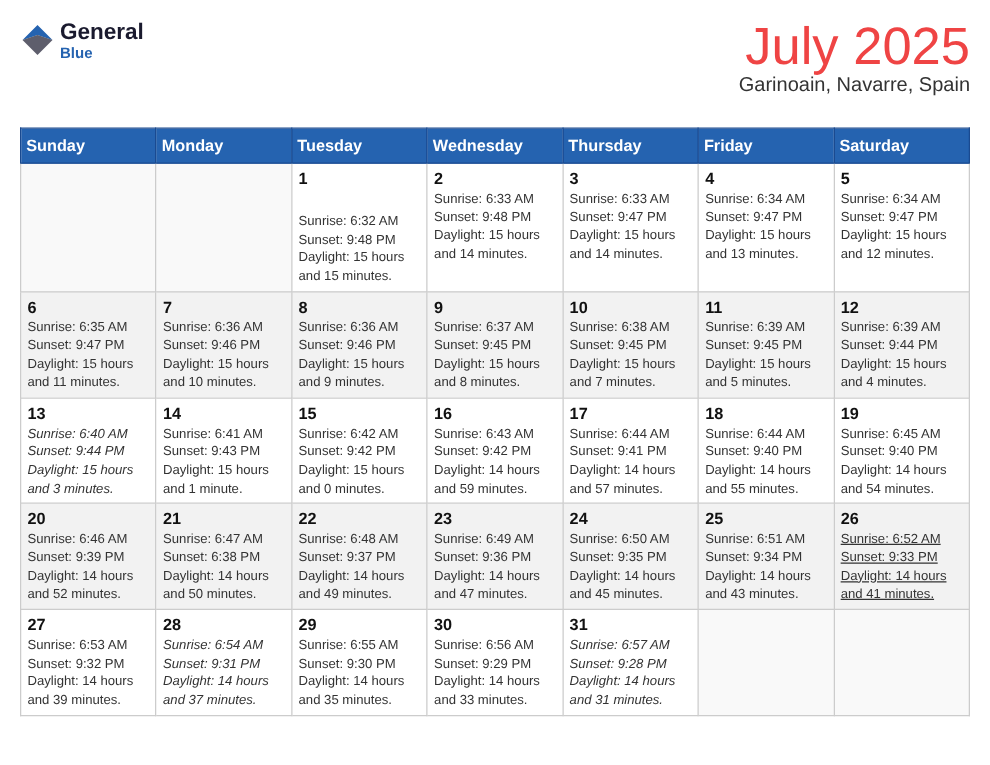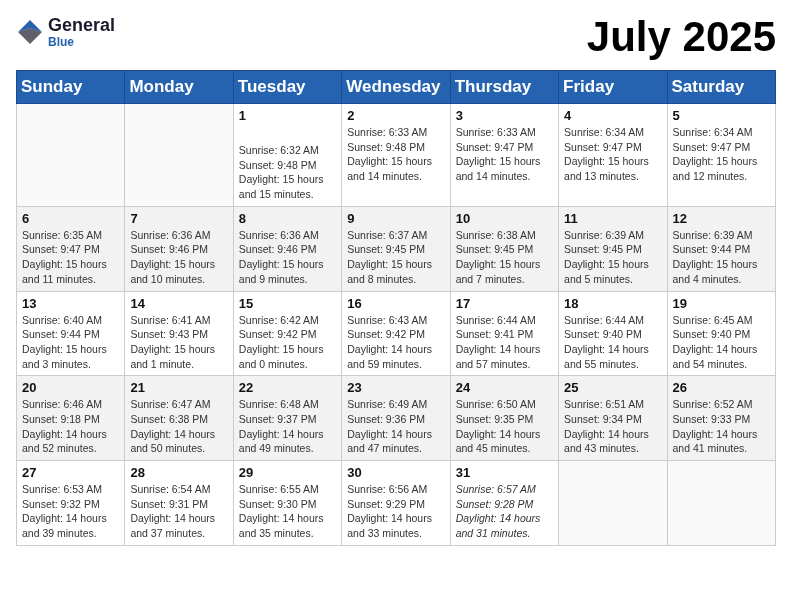--- a/index.html
+++ b/index.html
@@ -7,21 +7,21 @@
       font-family: Arial, sans-serif;
       background: #fff;
       width: 792px;
       min-height: 612px;
       padding: 16px;
     }
     .header {
       display: flex;
       justify-content: space-between;
       align-items: flex-start;
-      margin-bottom: 12px;
+      margin-bottom: 24px;
       gap: 48px;
     }
     .logo {
       display: flex;
       align-items: center;
     }
     .logo-text {
       display: flex;
       flex-direction: column;
       line-height: 1.1;
@@ -39,40 +39,40 @@
     .logo-icon {
       width: 28px;
       height: 28px;
       margin-right: 4px;
     }
     .title-block {
       text-align: right;
     }
     .month-title {
       font-size: 42px;
-      font-weight: bold;
-      color: #000000;
+      font-weight: normal;
+      color: #ef4444;
       line-height: 1;
     }
     .location {
       font-size: 16px;
       color: #333;
       margin-top: 2px;
     }
     .calendar {
       width: 100%;
       border-collapse: collapse;
       font-size: 11px;
     }
     .calendar th {
       background-color: #2563b0;
       color: #fff;
       padding: 6px 4px;
       text-align: left;
-      font-size: 17px;
+      font-size: 13px;
       font-weight: bold;
       border: 1px solid #1a4a90;
     }
     .calendar td {
       vertical-align: top;
       padding: 4px 5px;
       border: 1px solid #ccc;
       width: calc(100% / 7);
       min-height: 80px;
       background: #fff;
@@ -105,20 +105,21 @@
       <polygon points="14,2 26,14 14,10 2,14" fill="#2563b0"></polygon>
       <polygon points="14,10 26,14 14,26 2,14" fill="#1a1a2e" opacity="0.7"></polygon>
     </svg>
     <div class="logo-text">
       <span class="logo-general">General</span>
       <span class="logo-blue">Blue</span>
     </div>
   </div>
   <div class="title-block">
     <div class="month-title">July 2025</div>
+    <div class="location">Garinoain, Navarre, Spain</div>
   </div>
 </div>
 
 <table class="calendar">
   <thead>
     <tr>
     <th>Sunday</th>
         <th>Monday</th>
         <th>Tuesday</th>
         <th>Wednesday</th>
@@ -202,21 +203,21 @@
         <td>
           <span class="day-number">12</span>
           <div class="day-info" style="white-space: pre-line;">Sunrise: 6:39 AM
 Sunset: 9:44 PM
 Daylight: 15 hours and 4 minutes.</div>
         </td>
       </tr>
       <tr>
         <td>
           <span class="day-number">13</span>
-          <div class="day-info" style="white-space: pre-line;">Sunrise: 6:40 AM
+          <div class="day-info" style="white-space: pre-line; font-style: italic;">Sunrise: 6:40 AM
 Sunset: 9:44 PM
 Daylight: 15 hours and 3 minutes.</div>
         </td>
         <td>
           <span class="day-number">14</span>
           <div class="day-info" style="white-space: pre-line;">Sunrise: 6:41 AM
 Sunset: 9:43 PM
 Daylight: 15 hours and 1 minute.</div>
         </td>
         <td>
@@ -247,21 +248,21 @@
           <span class="day-number">19</span>
           <div class="day-info" style="white-space: pre-line;">Sunrise: 6:45 AM
 Sunset: 9:40 PM
 Daylight: 14 hours and 54 minutes.</div>
         </td>
       </tr>
       <tr class="row-alt">
         <td>
           <span class="day-number">20</span>
           <div class="day-info" style="white-space: pre-line;">Sunrise: 6:46 AM
-Sunset: 9:18 PM
+Sunset: 9:39 PM
 Daylight: 14 hours and 52 minutes.</div>
         </td>
         <td>
           <span class="day-number">21</span>
           <div class="day-info" style="white-space: pre-line;">Sunrise: 6:47 AM
 Sunset: 6:38 PM
 Daylight: 14 hours and 50 minutes.</div>
         </td>
         <td>
           <span class="day-number">22</span>
@@ -282,35 +283,35 @@
 Daylight: 14 hours and 45 minutes.</div>
         </td>
         <td>
           <span class="day-number">25</span>
           <div class="day-info" style="white-space: pre-line;">Sunrise: 6:51 AM
 Sunset: 9:34 PM
 Daylight: 14 hours and 43 minutes.</div>
         </td>
         <td>
           <span class="day-number">26</span>
-          <div class="day-info" style="white-space: pre-line;">Sunrise: 6:52 AM
+          <div class="day-info" style="white-space: pre-line; text-decoration: underline;">Sunrise: 6:52 AM
 Sunset: 9:33 PM
 Daylight: 14 hours and 41 minutes.</div>
         </td>
       </tr>
       <tr>
         <td>
           <span class="day-number">27</span>
           <div class="day-info" style="white-space: pre-line;">Sunrise: 6:53 AM
 Sunset: 9:32 PM
 Daylight: 14 hours and 39 minutes.</div>
         </td>
         <td>
           <span class="day-number">28</span>
-          <div class="day-info" style="white-space: pre-line;">Sunrise: 6:54 AM
+          <div class="day-info" style="white-space: pre-line; font-style: italic;">Sunrise: 6:54 AM
 Sunset: 9:31 PM
 Daylight: 14 hours and 37 minutes.</div>
         </td>
         <td>
           <span class="day-number">29</span>
           <div class="day-info" style="white-space: pre-line;">Sunrise: 6:55 AM
 Sunset: 9:30 PM
 Daylight: 14 hours and 35 minutes.</div>
         </td>
         <td>

